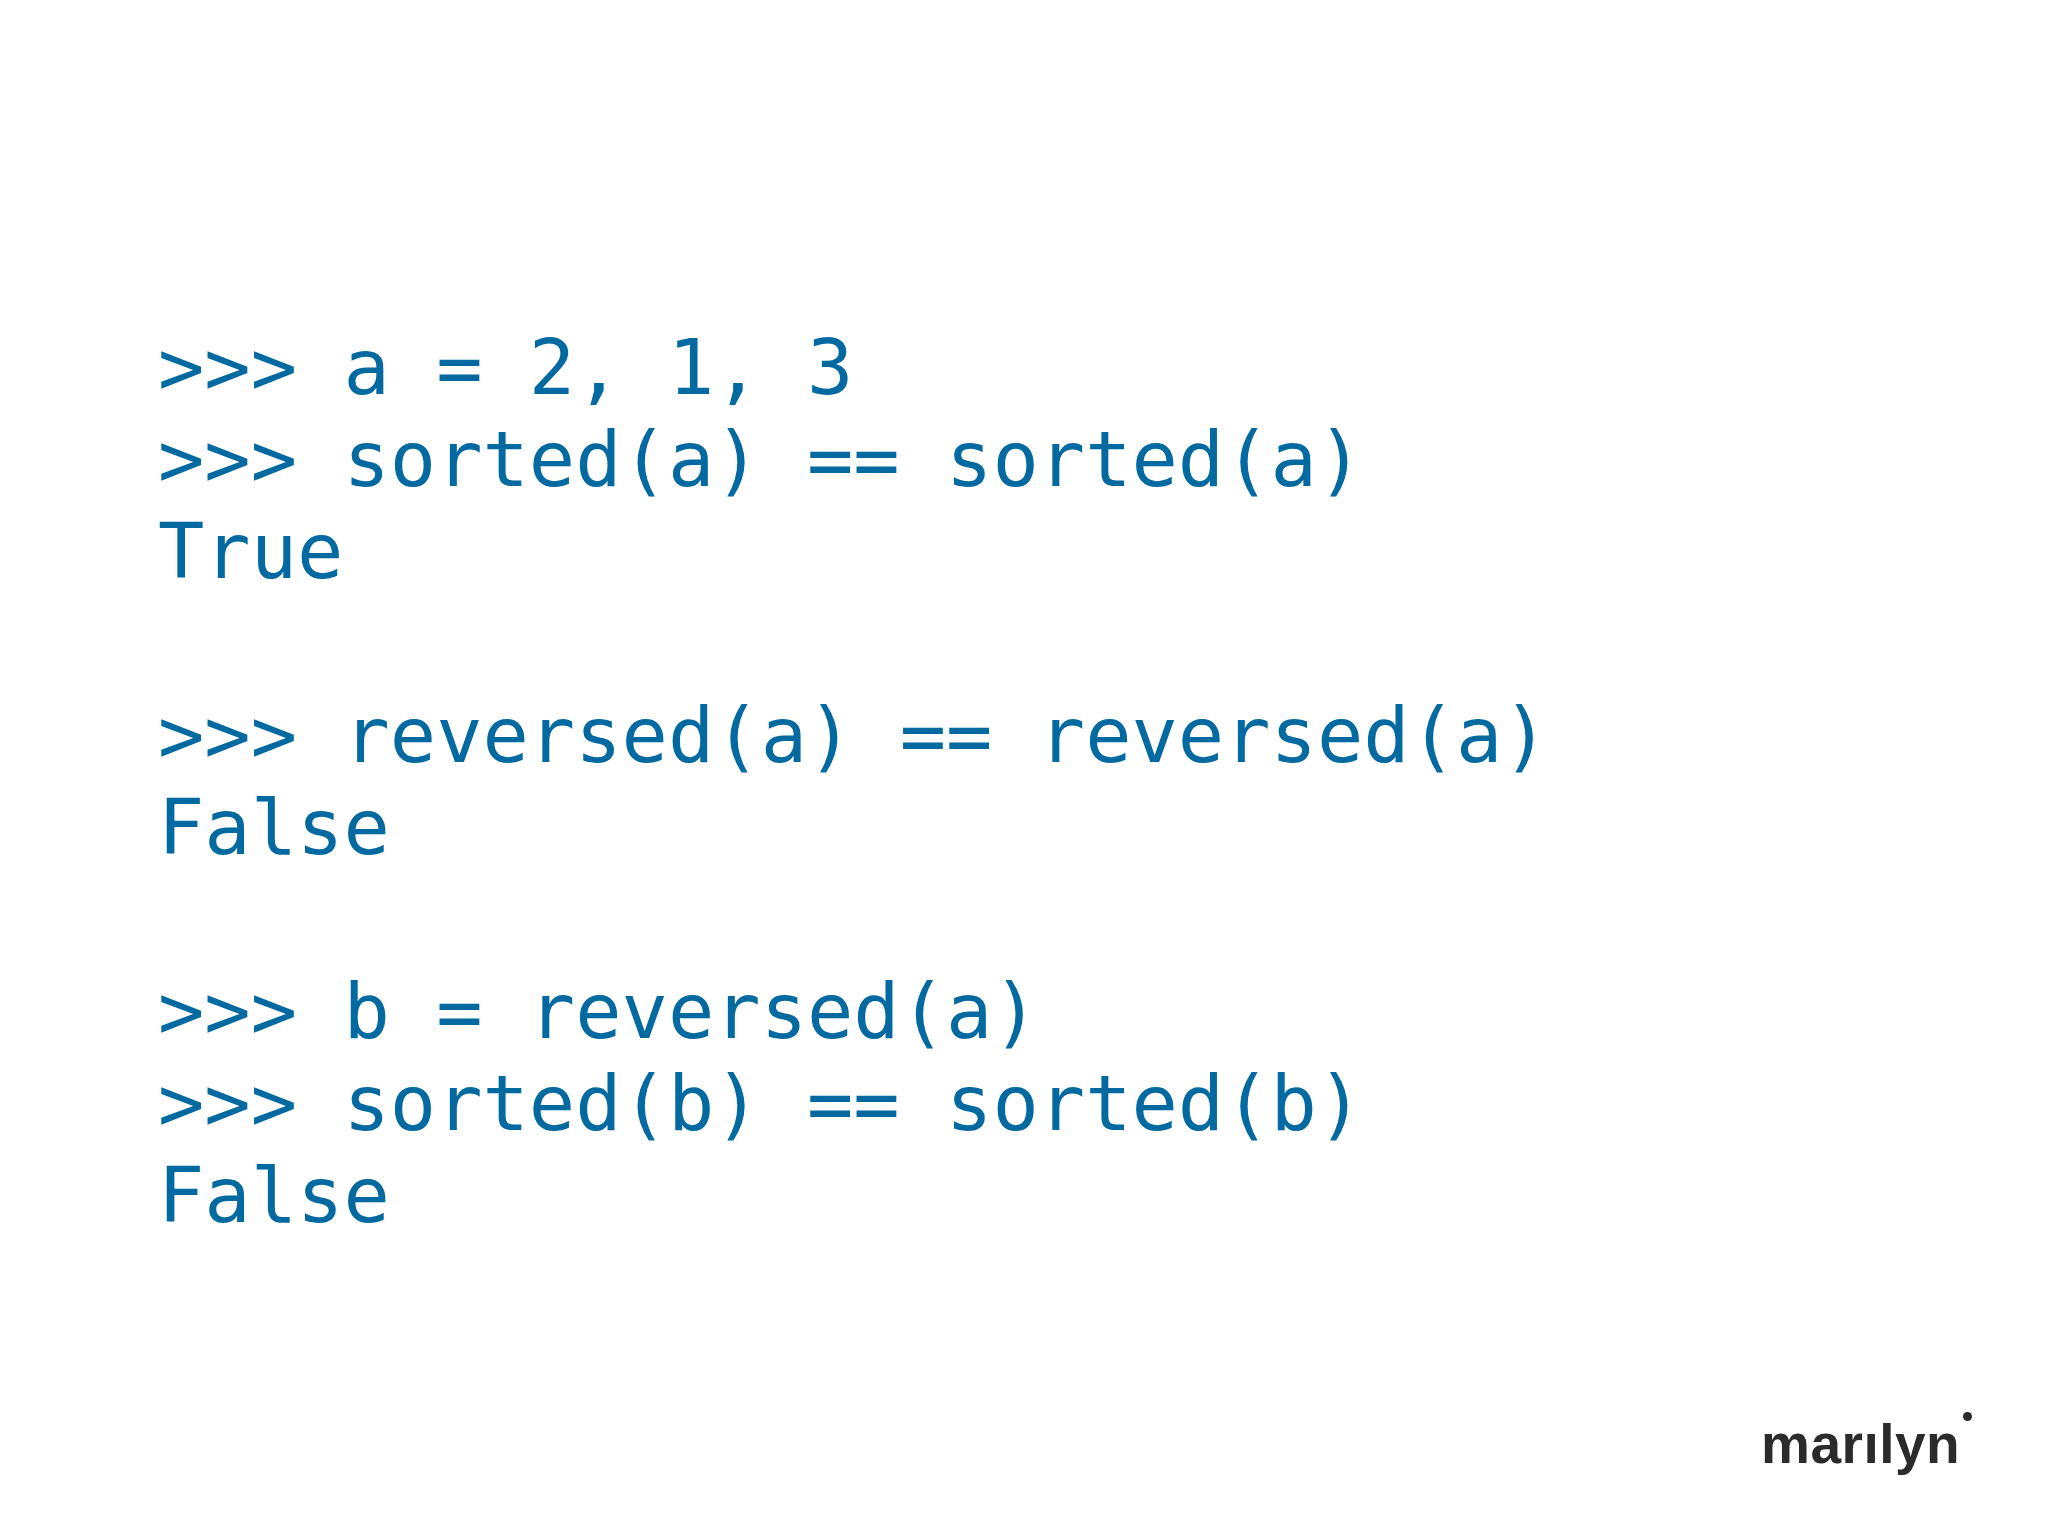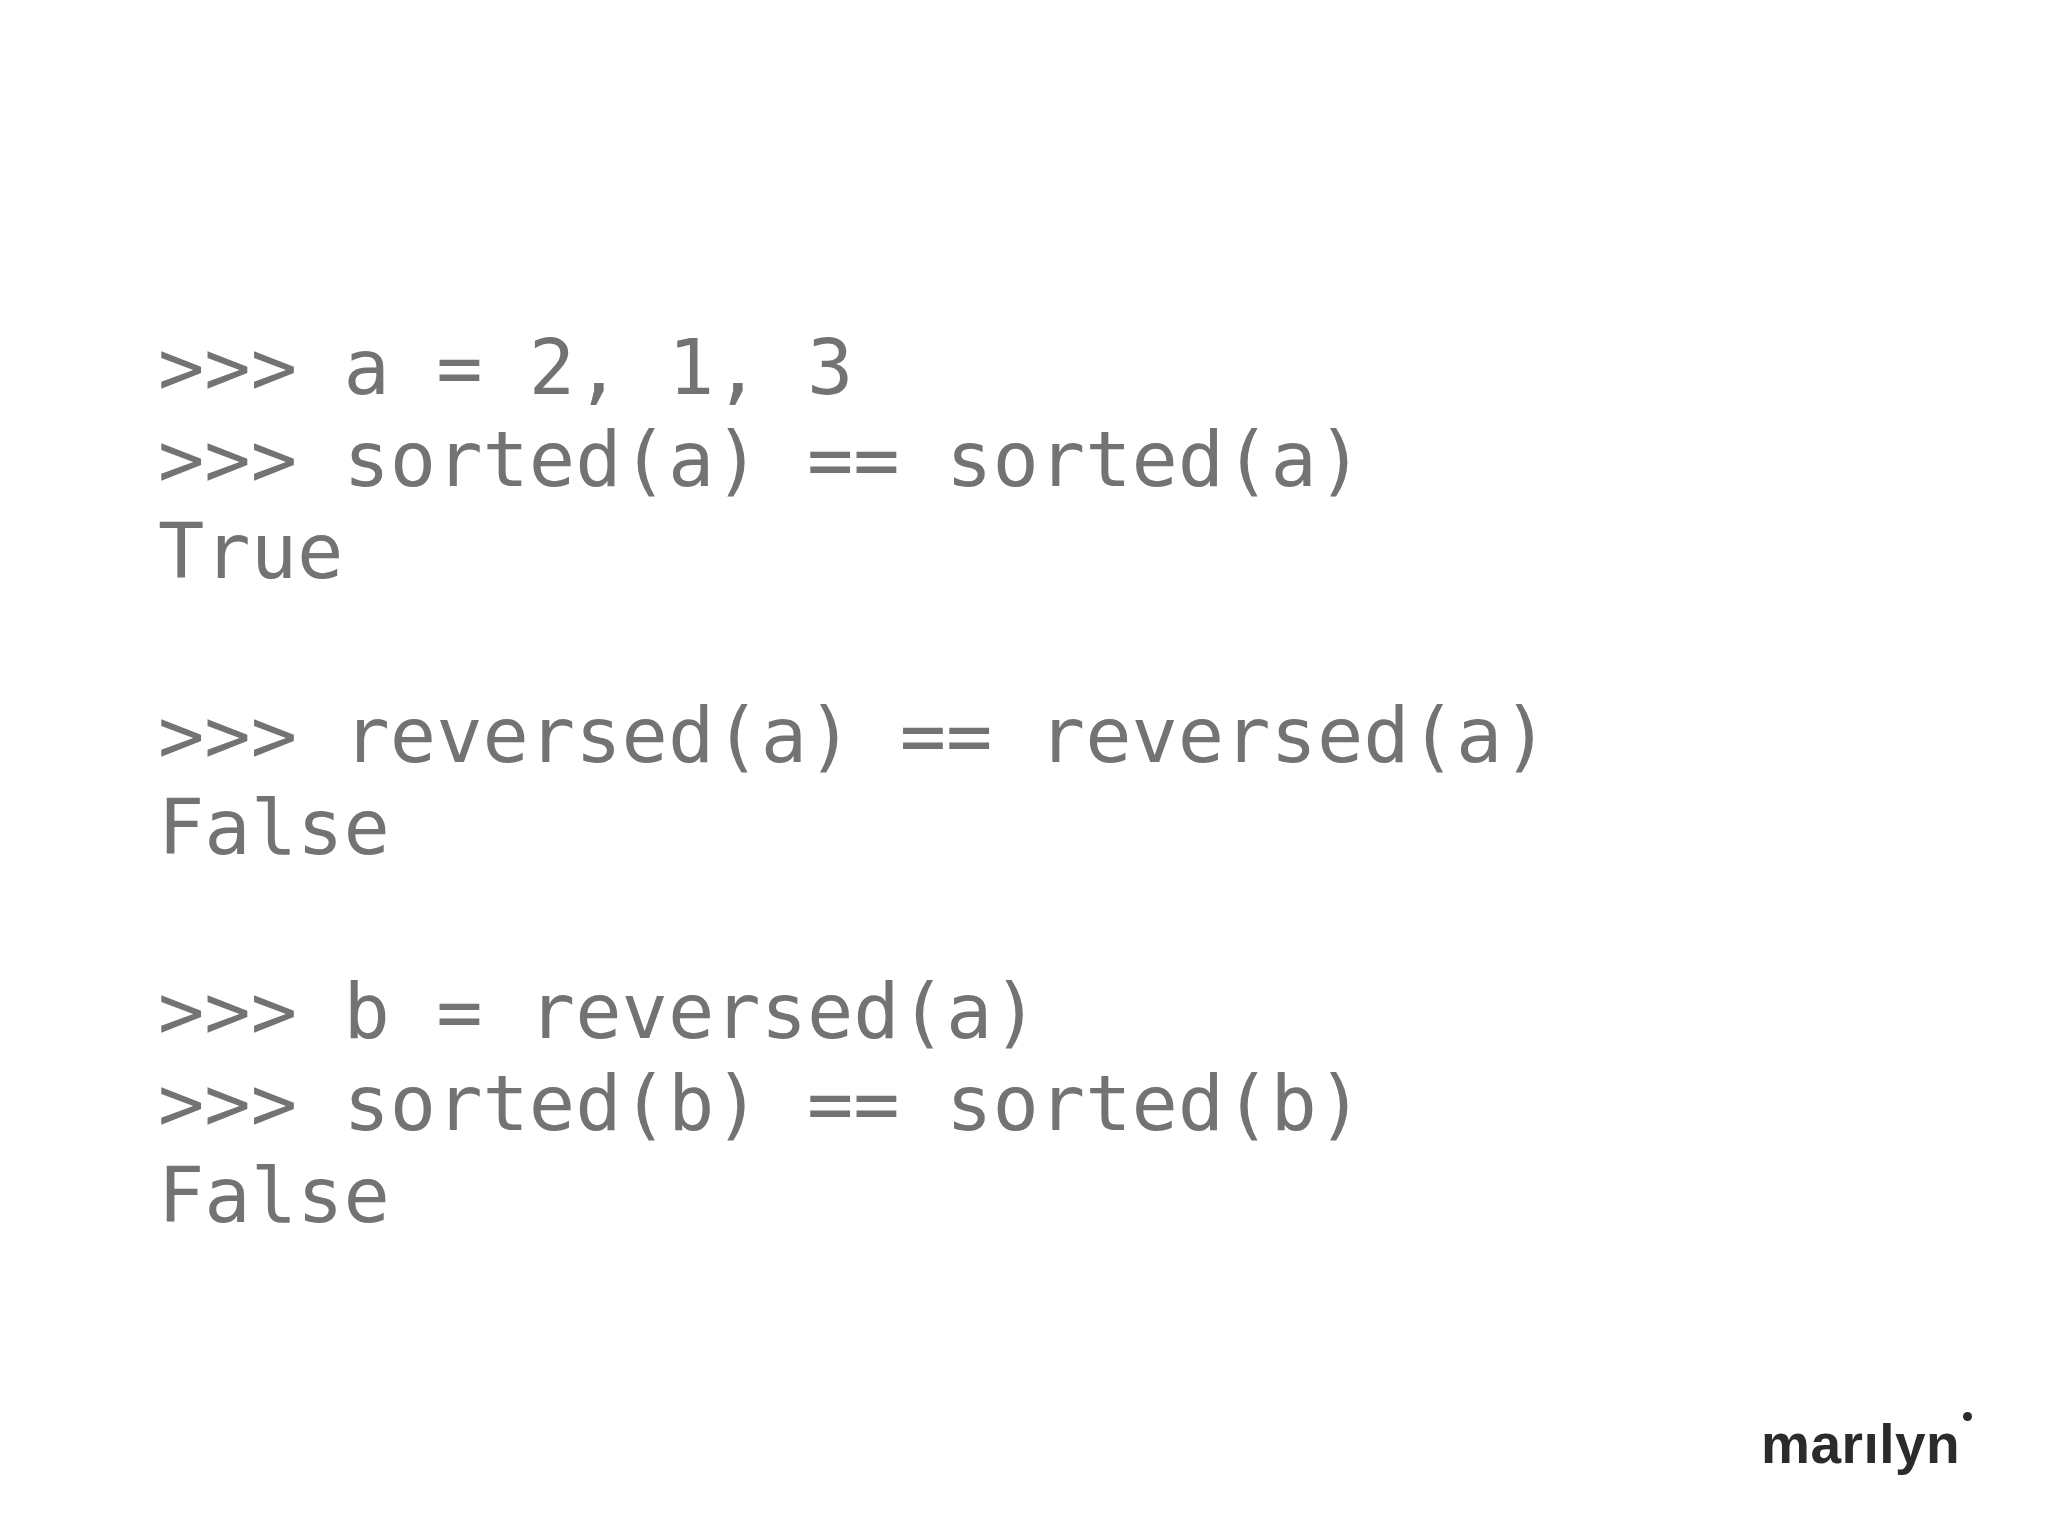--- a/index.html
+++ b/index.html
@@ -49,21 +49,21 @@
     height: 9px;
     border-radius: 50%;
     background: #2b2b2b;
   }
 </style>
 </head>
 <body>
 
 <div class="slide" style="background: rgb(255, 255, 255);">
 
-  <pre class="terminal-output" style="color: #737373;">&gt;&gt;&gt; a = 2, 1, 3
+  <pre class="terminal-output" style="color: #0369a1;">&gt;&gt;&gt; a = 2, 1, 3
 &gt;&gt;&gt; sorted(a) == sorted(a)
 True
 
 &gt;&gt;&gt; reversed(a) == reversed(a)
 False
 
 &gt;&gt;&gt; b = reversed(a)
 &gt;&gt;&gt; sorted(b) == sorted(b)
 False</pre>
 

